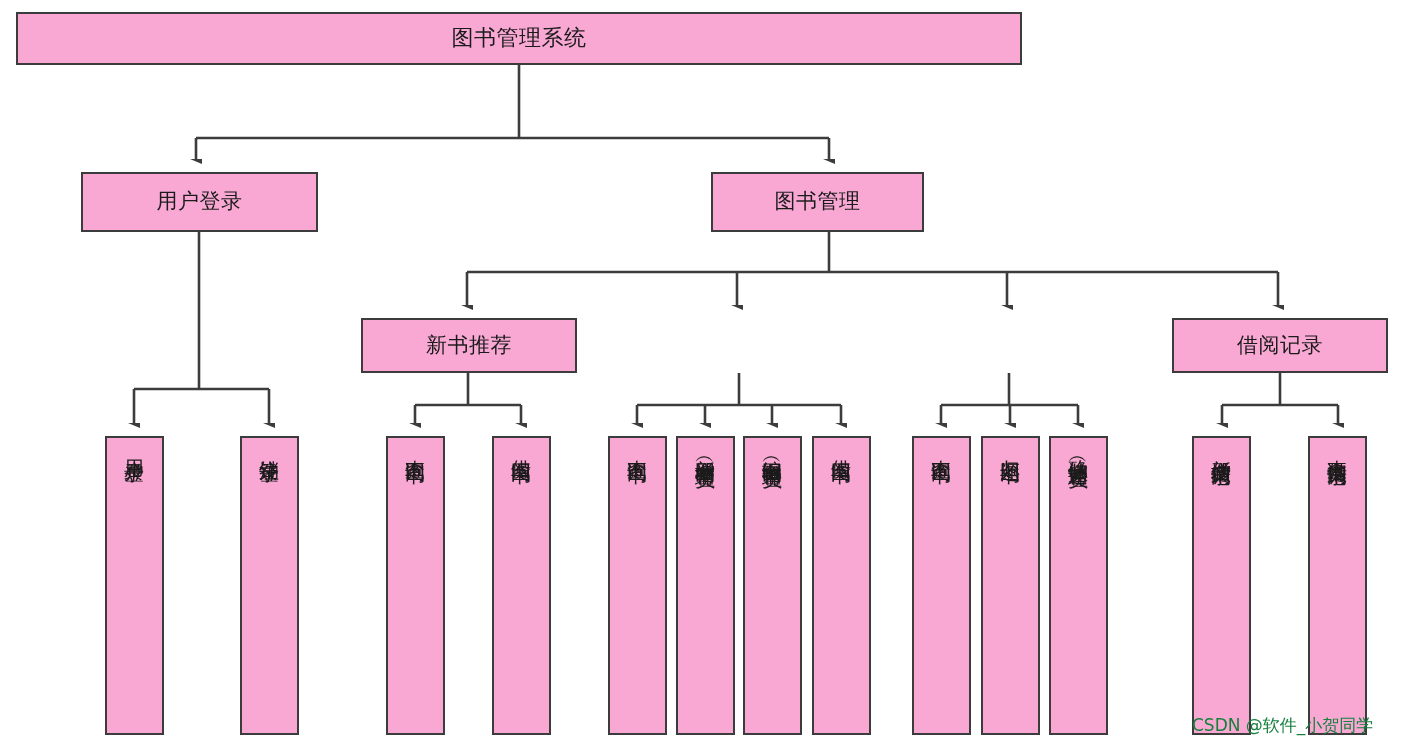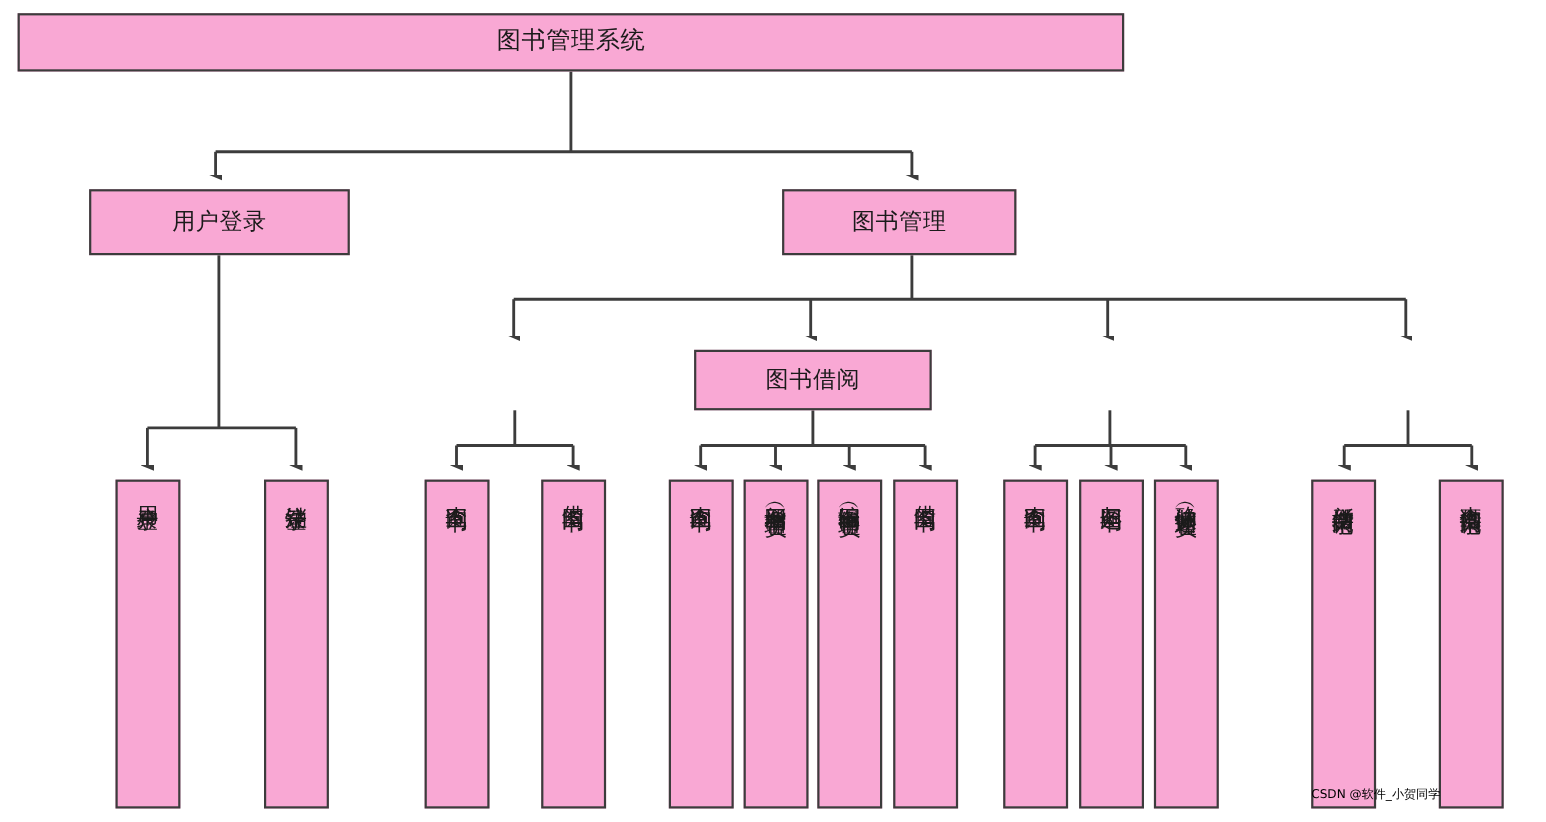--- a/index.html
+++ b/index.html
@@ -60,22 +60,22 @@
     writing-mode: vertical-rl;
     text-orientation: upright;
     font-size: 20px;
     letter-spacing: 1.5px;
     line-height: 1;
   }
   .watermark {
     position: absolute;
     left: 1192px;
     top: 714px;
-    font-size: 11px;
-    color: #000000;
+    font-size: 17px;
+    color: #15803d;
     font-family: "DejaVu Sans", "Liberation Sans", sans-serif;
     white-space: pre;
     pointer-events: none;
   }
 </style>
 </head>
 <body>
 
 <div id="canvas">
 
@@ -135,22 +135,25 @@
     <span class="node-label">图书管理系统</span>
   </div>
 
   <div class="node horiz" style="left:81px; top:172px; width:237px; height:60px;">
     <span class="node-label">用户登录</span>
   </div>
   <div class="node horiz" style="left:711px; top:172px; width:213px; height:60px;">
     <span class="node-label">图书管理</span>
   </div>
 
-  <div class="node horiz" style="left:631px; top:318px; width:216px; height:55px;">
-    <span class="node-label">图书借阅</span>
+  <div class="node horiz" style="left:361px; top:318px; width:216px; height:55px;">
+    <span class="node-label">新书推荐</span>
+  </div>
+  <div class="node horiz" style="left:1172px; top:318px; width:216px; height:55px;">
+    <span class="node-label">借阅记录</span>
   </div>
 
   <div class="node vert" style="left:105px; top:436px; width:59px; height:299px;">
     <span class="node-label">用户登录</span>
   </div>
   <div class="node vert" style="left:240px; top:436px; width:59px; height:299px;">
     <span class="node-label">注销登录</span>
   </div>
 
   <div class="node vert" style="left:386px; top:436px; width:59px; height:299px;">

